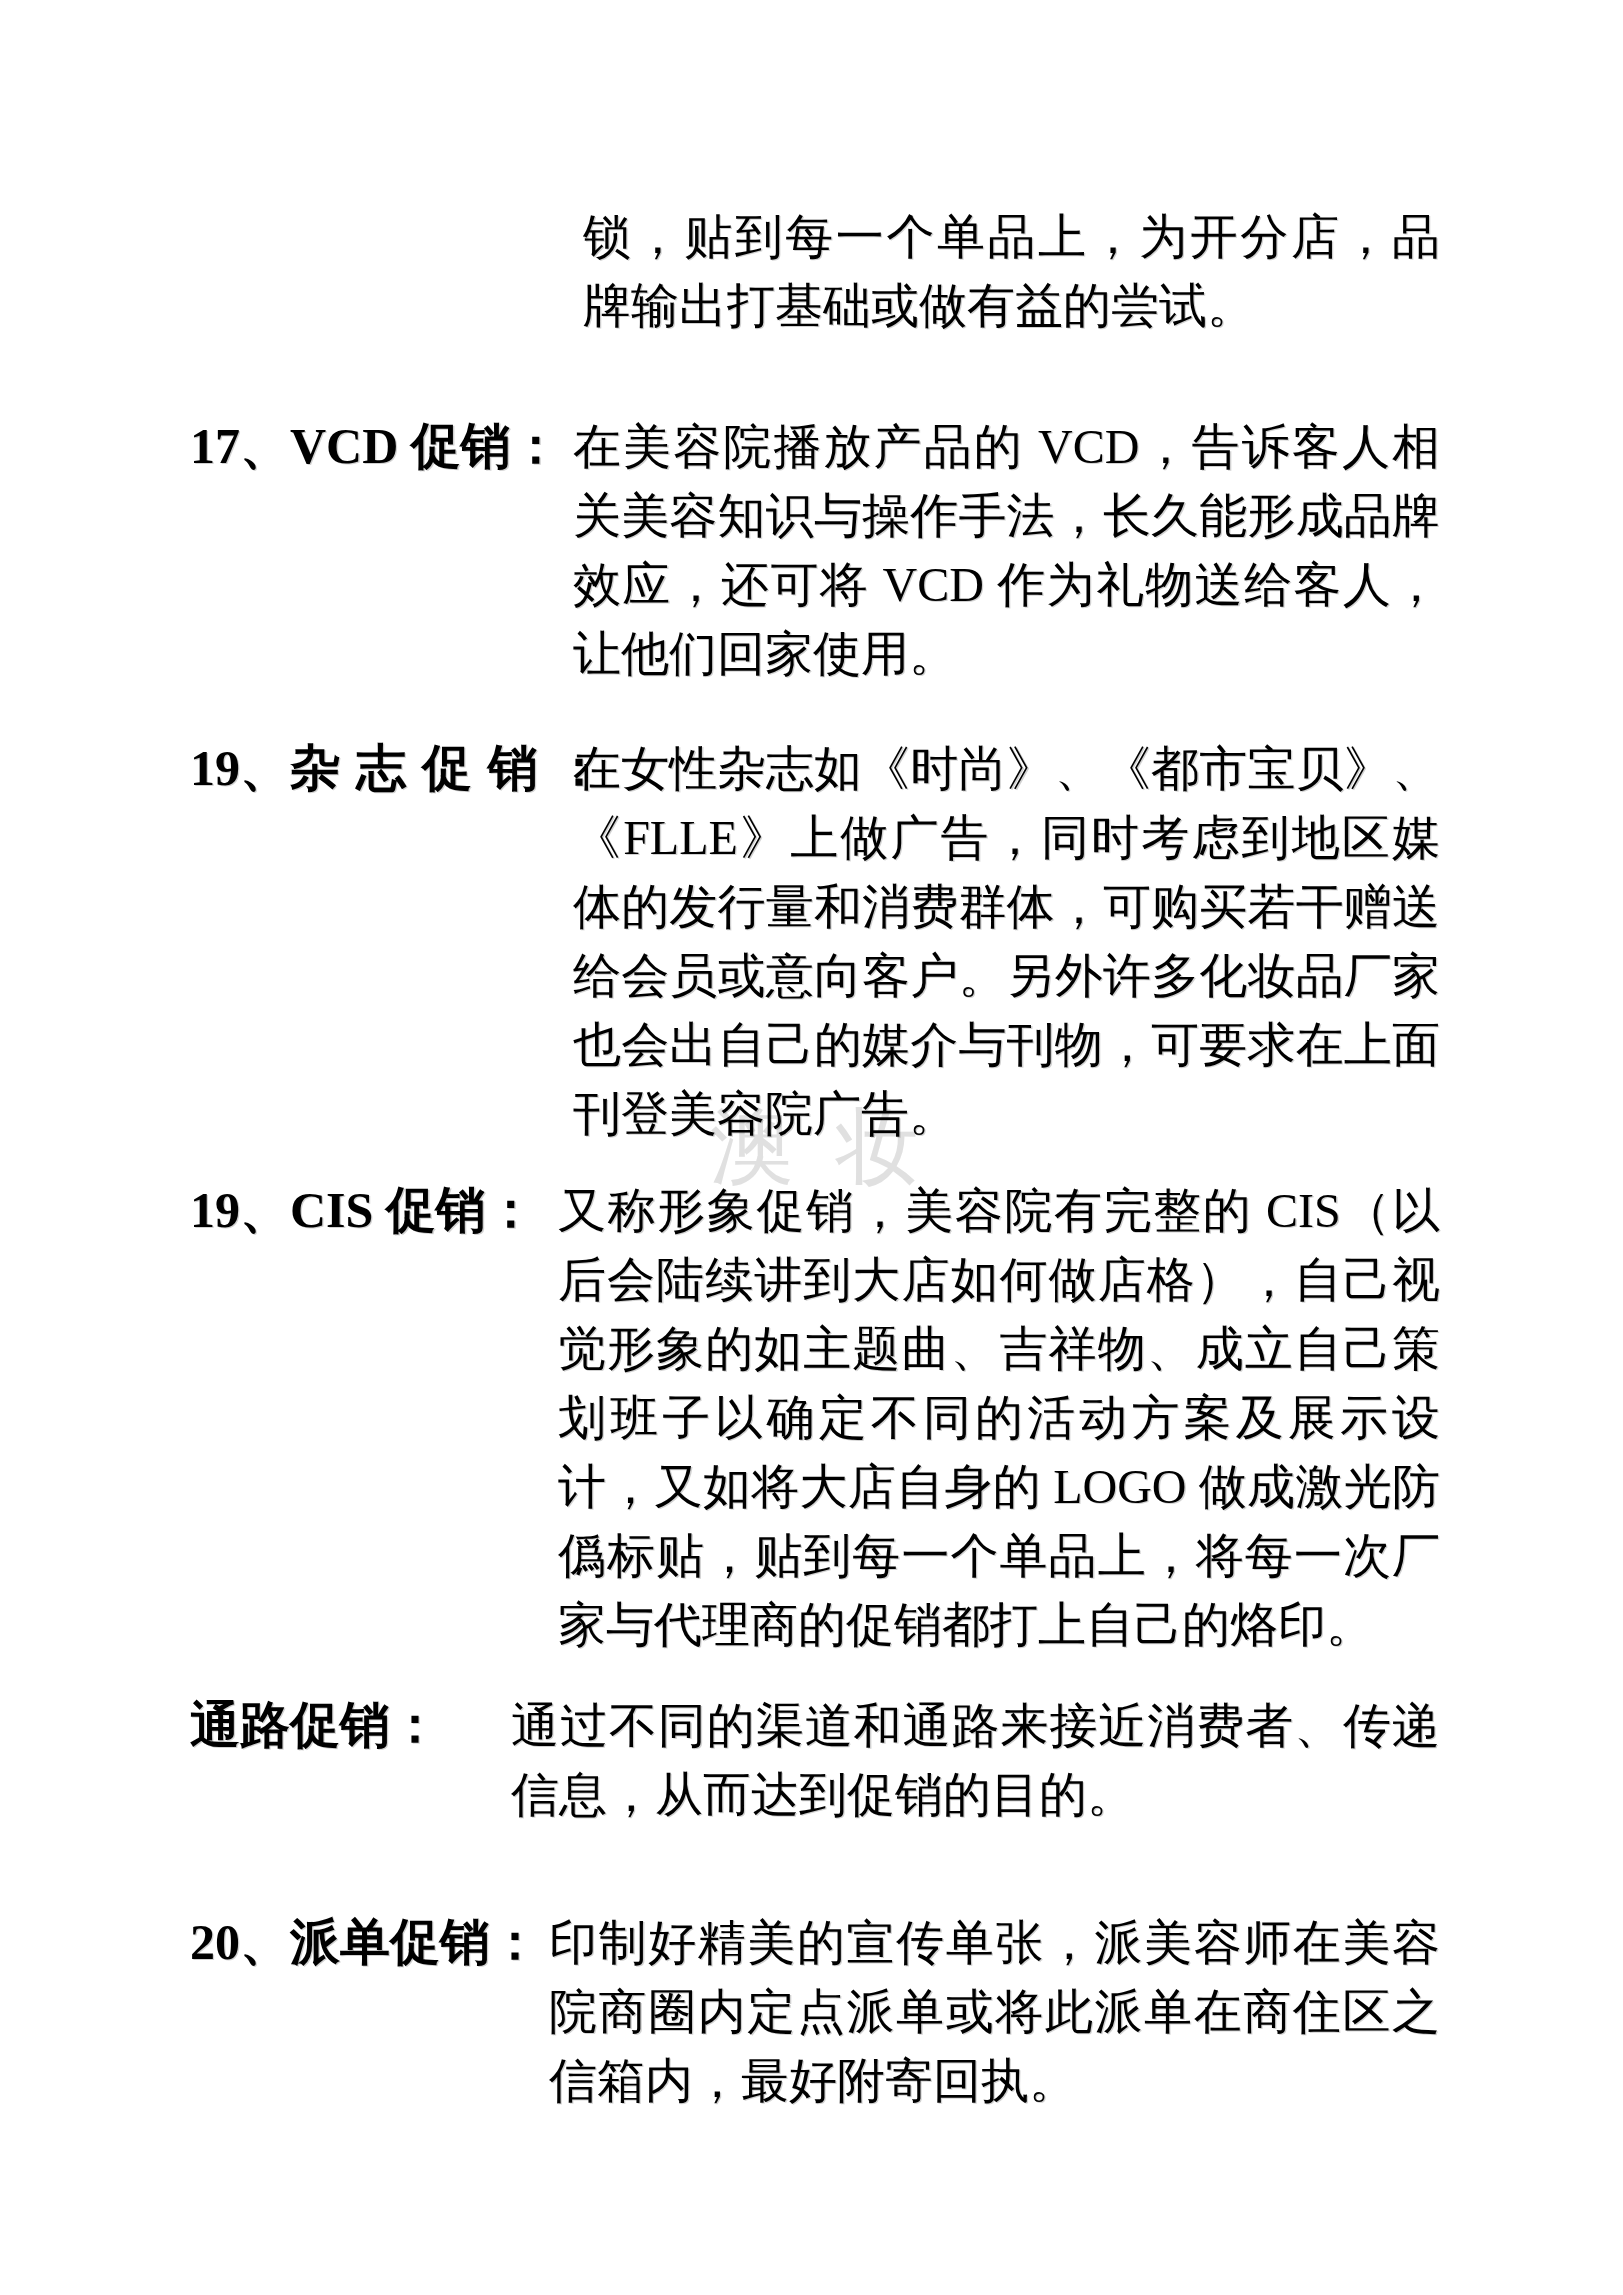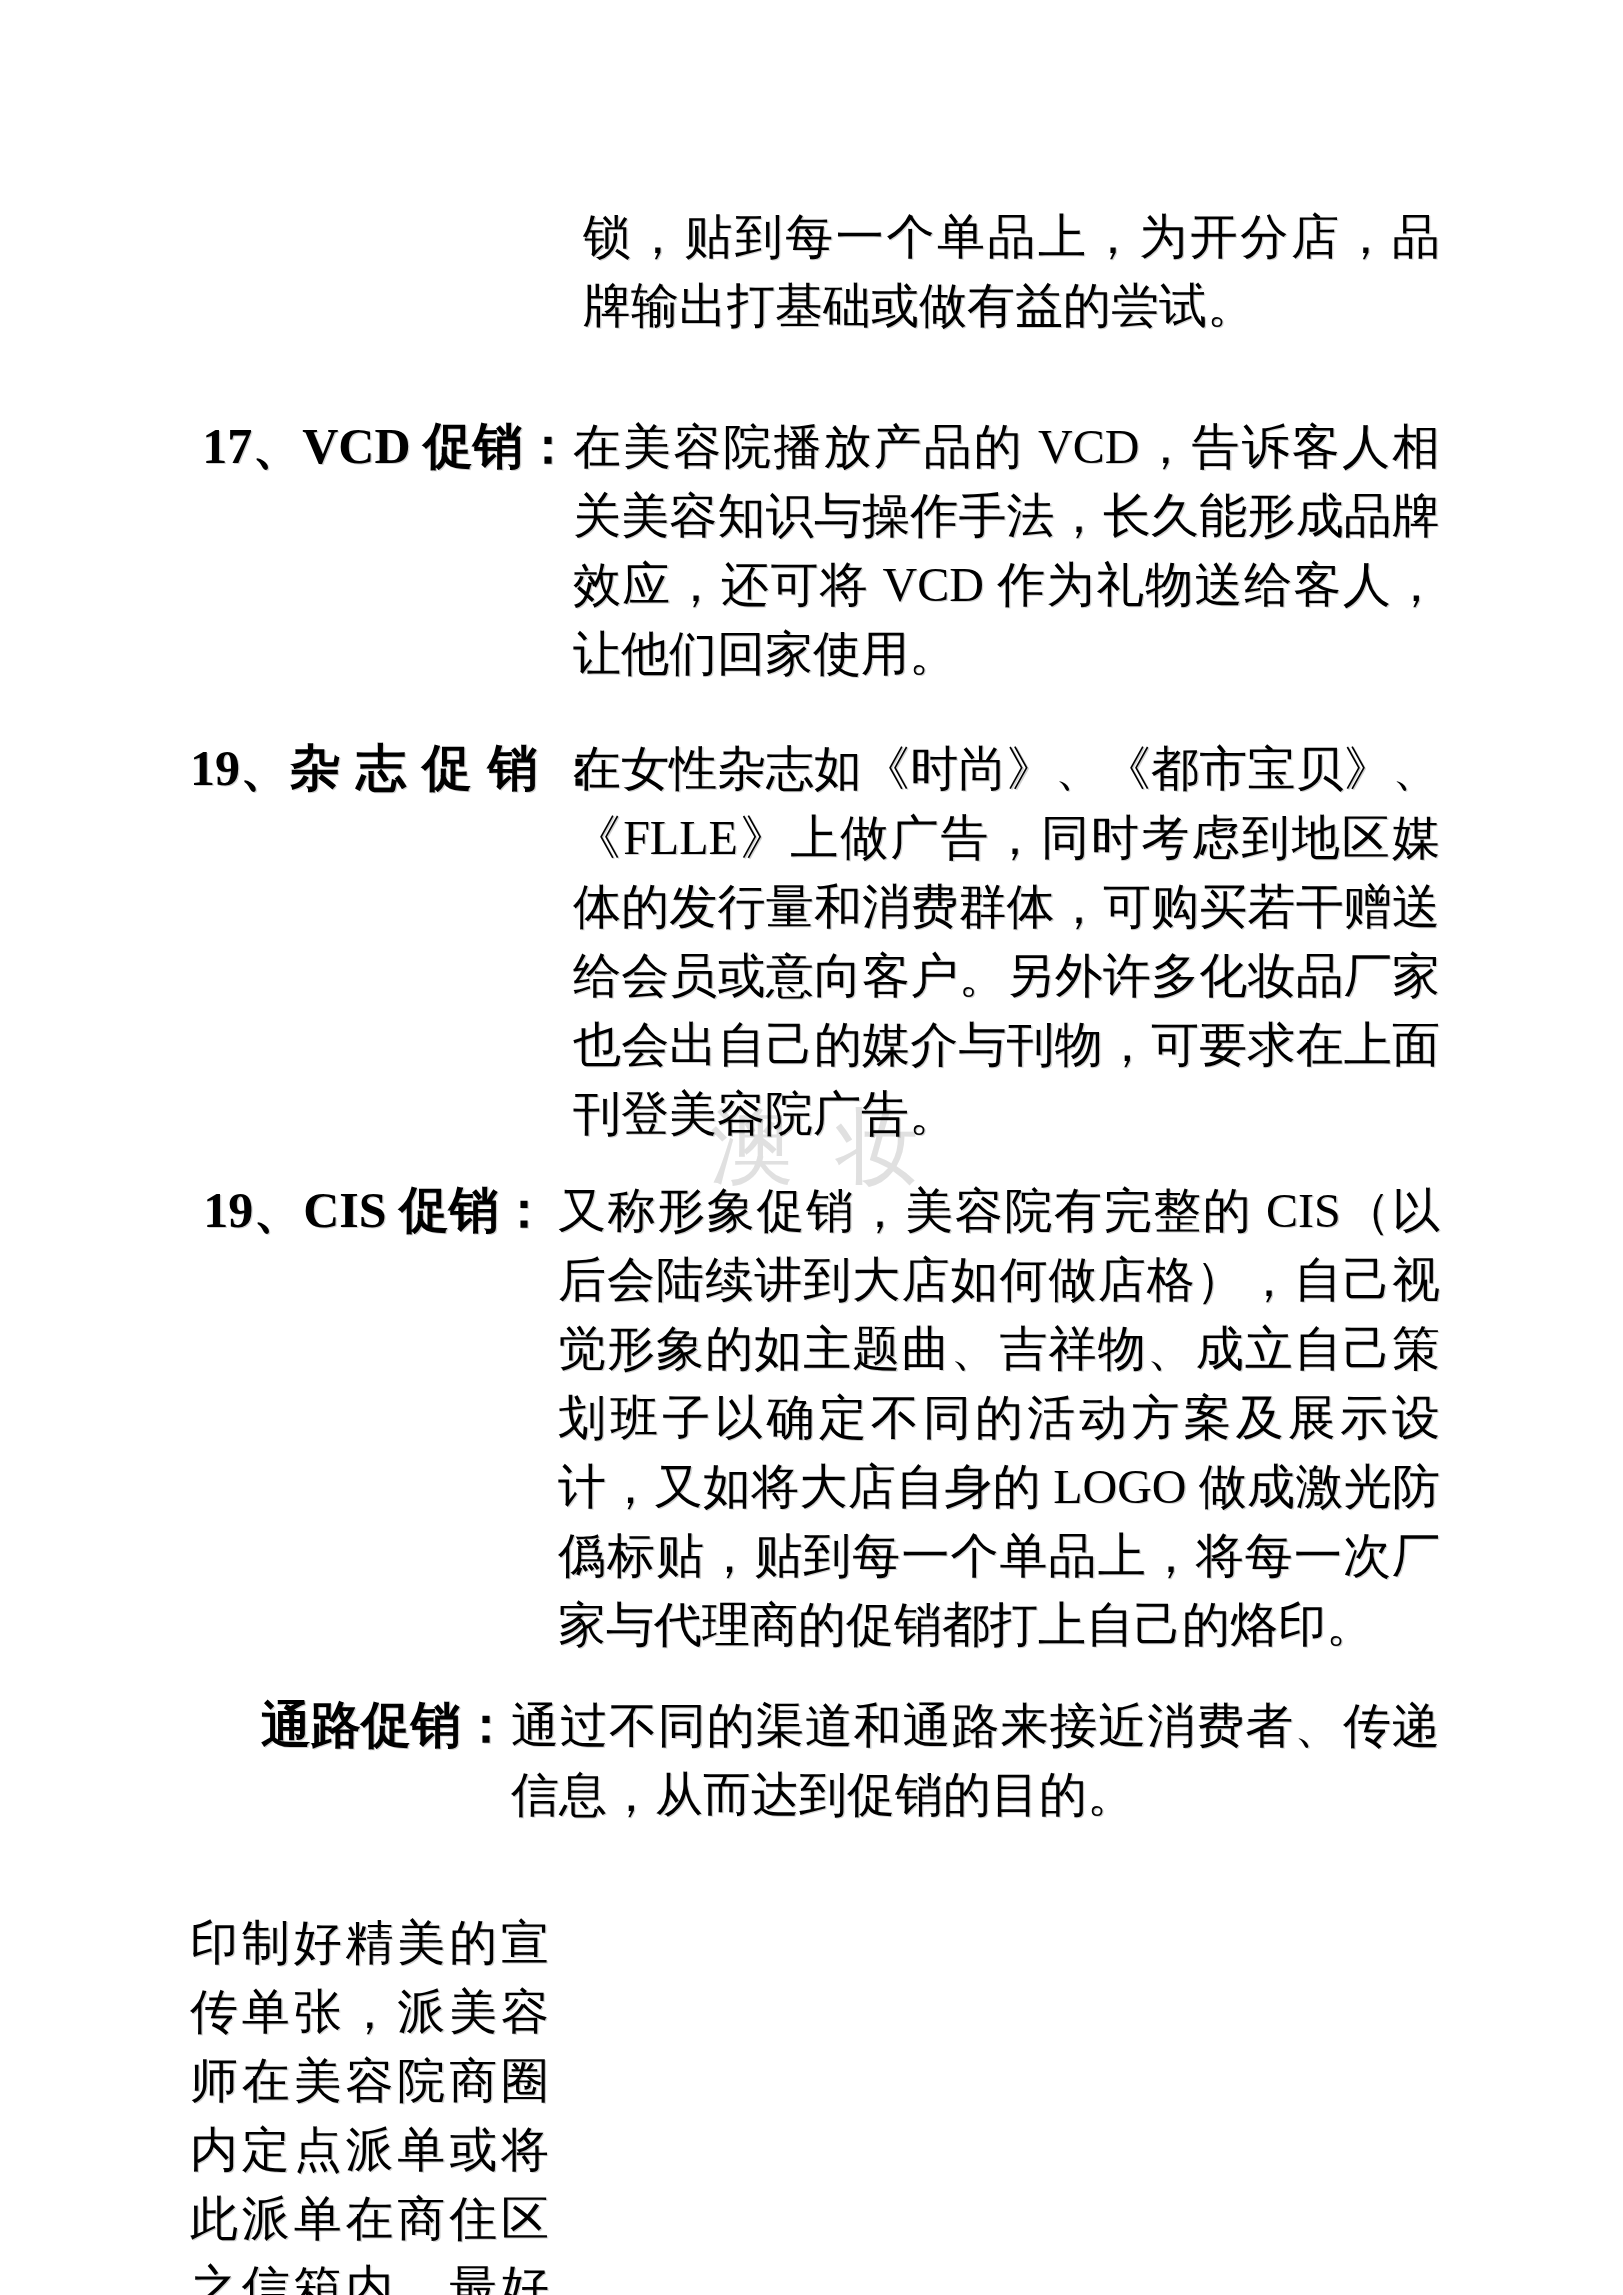--- a/index.html
+++ b/index.html
@@ -39,21 +39,20 @@
   .item { display: grid; align-items: start; }
   .ind-a { grid-template-columns: 383px 1fr; }
   .ind-b { grid-template-columns: 359px 1fr; }
   .ind-c { grid-template-columns: 321px 1fr; margin-top: 32px; }
   .label {
     font-weight: bold;
     font-size: 50px;
     line-height: 69px;
     white-space: nowrap;
     text-shadow: 1.3px 1.3px 0 rgba(0,0,0,0.18);
-    text-align: right;
   }
   .spread { letter-spacing: 0.32em; }
   .mb-17 { margin-bottom: 46px; }
   .mb-18 { margin-bottom: 27.5px; }
   .mb-19 { margin-bottom: 28px; gap: 9px; }
   .mb-tl { margin-bottom: 79px; }
   .mb-20 { margin-bottom: 0; }
 </style>
 </head>
 <body>
@@ -88,18 +87,21 @@
     </div>
 
     <div class="item ind-c mb-tl">
       <div class="label">
         <span></span><span>通路促销：</span>
       </div>
       <p class="bodytext">通过不同的渠道和通路来接近消费者、传递信息，从而达到促销的目的。</p>
     </div>
 
     <div class="item ind-b mb-20">
+      <div class="label">
+        <span>20、</span><span>派单促销：</span>
+      </div>
       <p class="bodytext">印制好精美的宣传单张，派美容师在美容院商圈内定点派单或将此派单在商住区之信箱内，最好附寄回执。</p>
     </div>
 
   </div>
 </div>
 
 
 </body></html>

